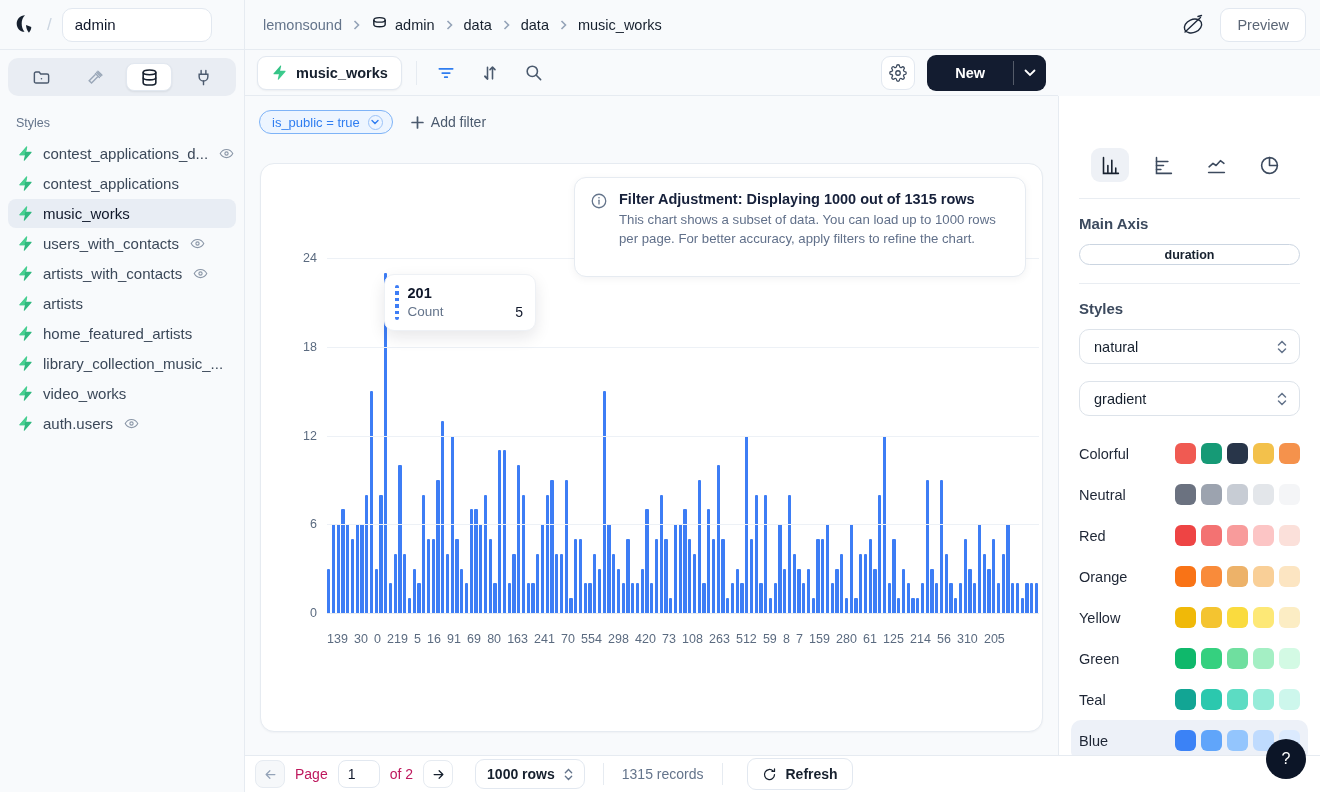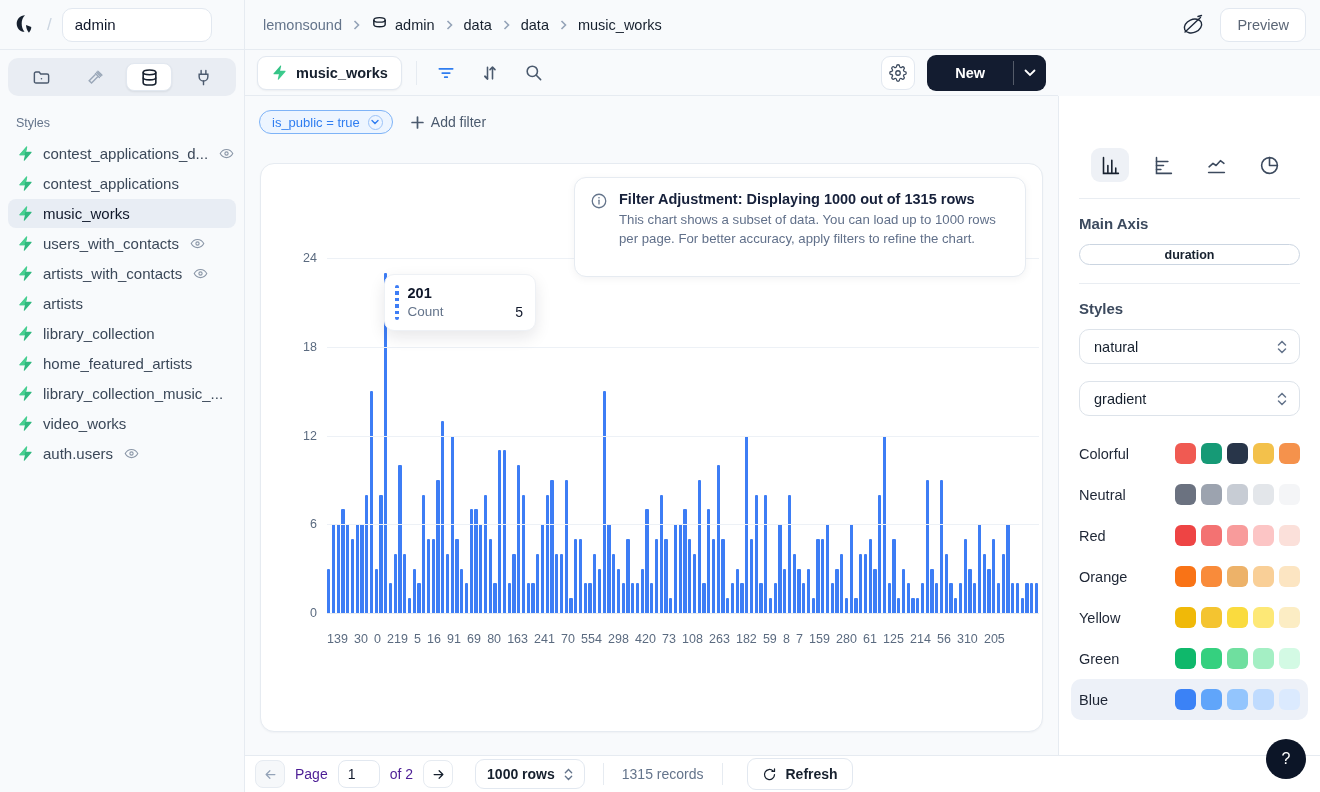--- a/index.html
+++ b/index.html
@@ -83,21 +83,21 @@
   .palette-row.selected { background:#edf1f8; margin:0 -8px; padding:0 8px; }
   .palette-name { font-size:14.5px; color:#1e2635; }
   .swatches { display:flex; gap:5px; }
   .swatch { width:21px; height:21px; border-radius:6px; cursor:pointer; }
   .swatch.dots { background-image:radial-gradient(rgba(255,255,255,.6) .8px, transparent .9px); background-size:4px 4px; }
 
   
   .footer { position:absolute; left:245px; top:755px; width:1075px; height:37px; background:#fff; border-top:1px solid #e6ebf1; display:flex; align-items:center; gap:10px; padding:0 10px; }
   .pg-btn { width:30px; height:28px; background:#fff; border:1px solid #e6ebf1; border-radius:8px; display:flex; align-items:center; justify-content:center; cursor:pointer; }
   .pg-btn.disabled { background:#f6f8fa; }
-  .footer .lbl { font-size:14px; color:#4c1d95; }
+  .footer .lbl { font-size:14px; color:#be185d; }
   .page-input { width:42px; height:28px; border:1px solid #e2e8f0; border-radius:8px; font-family:inherit; font-size:14px; color:#0f172a; padding:0 9px; outline:none; }
   .rows-select { height:30px; border:1px solid #e2e8f0; border-radius:9px; background:#fff; display:flex; align-items:center; gap:9px; padding:0 11px; font-size:14px; font-weight:600; color:#16202e; margin-left:12px; cursor:pointer; }
   .f-div { width:1px; height:22px; background:#e6ebf1; margin:0 8px; }
   .records { font-size:14px; color:#64748b; }
   .refresh-btn { height:32px; border:1px solid #e2e8f0; border-radius:9px; background:#fff; display:flex; align-items:center; gap:9px; padding:0 14px; font-size:14px; font-weight:600; color:#16202e; cursor:pointer; margin-left:6px; }
 
   .help-fab { position:absolute; left:1266px; top:739px; width:40px; height:40px; border-radius:50%; background:#0c1527; color:#fff; display:flex; align-items:center; justify-content:center; font-size:16px; cursor:pointer; z-index:30; }
 </style>
 </head>
 <body>
@@ -260,29 +260,20 @@
         </span>
       </div>
       <div class="table-item">
         <span>
           <svg width="17" height="17" viewBox="0 0 24 24">
             <path fill="#2fb87e" d="M13.4 2.2L3.6 13.4c-.4.5-.1 1.2.6 1.2h7l-1.7 7c-.1.6.6 1 1 .5l9.9-11.2c.4-.5.1-1.2-.6-1.2h-7l1.6-7c.2-.6-.5-1-1-.5z"></path>
             <path fill="#4cd695" d="M10.5 14.6h-6.3c-.7 0-1-.7-.6-1.2l9.8-11.2c.5-.5 1.2-.1 1 .5l-1.6 7h-1z" opacity=".8"></path>
           </svg>
         </span>
         <span>artists</span>
-      </div>
-      <div class="table-item">
-        <span>
-          <svg width="17" height="17" viewBox="0 0 24 24">
-            <path fill="#2fb87e" d="M13.4 2.2L3.6 13.4c-.4.5-.1 1.2.6 1.2h7l-1.7 7c-.1.6.6 1 1 .5l9.9-11.2c.4-.5.1-1.2-.6-1.2h-7l1.6-7c.2-.6-.5-1-1-.5z"></path>
-            <path fill="#4cd695" d="M10.5 14.6h-6.3c-.7 0-1-.7-.6-1.2l9.8-11.2c.5-.5 1.2-.1 1 .5l-1.6 7h-1z" opacity=".8"></path>
-          </svg>
-        </span>
-        <span>library_collection</span>
       </div>
       <div class="table-item">
         <span>
           <svg width="17" height="17" viewBox="0 0 24 24">
             <path fill="#2fb87e" d="M13.4 2.2L3.6 13.4c-.4.5-.1 1.2.6 1.2h7l-1.7 7c-.1.6.6 1 1 .5l9.9-11.2c.4-.5.1-1.2-.6-1.2h-7l1.6-7c.2-.6-.5-1-1-.5z"></path>
             <path fill="#4cd695" d="M10.5 14.6h-6.3c-.7 0-1-.7-.6-1.2l9.8-11.2c.5-.5 1.2-.1 1 .5l-1.6 7h-1z" opacity=".8"></path>
           </svg>
         </span>
         <span>home_featured_artists</span>
       </div>
@@ -573,21 +564,21 @@
         <span>80</span>
         <span>163</span>
         <span>241</span>
         <span>70</span>
         <span>554</span>
         <span>298</span>
         <span>420</span>
         <span>73</span>
         <span>108</span>
         <span>263</span>
-        <span>182</span>
+        <span>512</span>
         <span>59</span>
         <span>8</span>
         <span>7</span>
         <span>159</span>
         <span>280</span>
         <span>61</span>
         <span>125</span>
         <span>214</span>
         <span>56</span>
         <span>310</span>
@@ -723,20 +714,30 @@
       <div class="palette-row">
         <span class="palette-name">Green</span>
         <span class="swatches">
           <span class="swatch" style="background: rgb(15, 184, 107);"></span>
           <span class="swatch" style="background: rgb(53, 208, 127);"></span>
           <span class="swatch" style="background: rgb(111, 223, 159);"></span>
           <span class="swatch" style="background: rgb(164, 239, 196);"></span>
           <span class="swatch" style="background: rgb(211, 250, 228);"></span>
         </span>
       </div>
+      <div class="palette-row">
+        <span class="palette-name">Teal</span>
+        <span class="swatches">
+          <span class="swatch dots" style="background: rgb(18, 165, 148);"></span>
+          <span class="swatch" style="background: rgb(43, 200, 174);"></span>
+          <span class="swatch" style="background: rgb(92, 220, 195);"></span>
+          <span class="swatch" style="background: rgb(150, 236, 217);"></span>
+          <span class="swatch" style="background: rgb(205, 247, 236);"></span>
+        </span>
+      </div>
       <div class="palette-row selected">
         <span class="palette-name">Blue</span>
         <span class="swatches">
           <span class="swatch" style="background: rgb(59, 130, 246);"></span>
           <span class="swatch" style="background: rgb(96, 165, 250);"></span>
           <span class="swatch" style="background: rgb(147, 197, 253);"></span>
           <span class="swatch dots" style="background: rgb(191, 219, 254);"></span>
           <span class="swatch" style="background: rgb(219, 234, 254);"></span>
         </span>
       </div>

